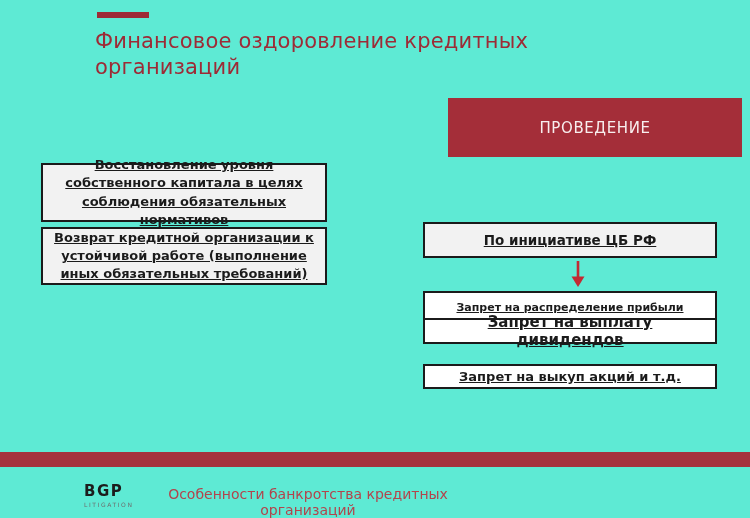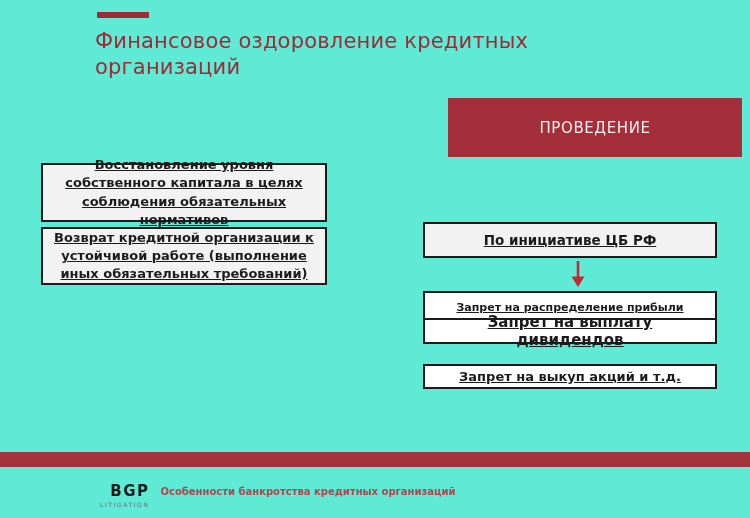--- a/index.html
+++ b/index.html
@@ -69,43 +69,43 @@
     width: 16px; height: 28px;
   }
   .footer-band {
     position: absolute;
     left: 0; top: 452px;
     width: 750px; height: 15px;
     background: #a5333e;
   }
   .logo {
     position: absolute;
-    left: 100px; top: 484px;
-    text-align: right;
+    left: 84px; top: 484px;
+    text-align: left;
   }
   .logo-main {
     font-size: 15px;
     font-weight: 700;
     letter-spacing: 1.5px;
     color: #1c1c1c;
     line-height: 15px;
   }
   .logo-sub {
     font-size: 6px;
     letter-spacing: 1.6px;
     color: #6d6d6d;
     margin-top: 2px;
   }
   .footer-caption {
     position: absolute;
     left: 148px; top: 486px;
     width: 320px;
     text-align: center;
-    font-size: 10px;
-    font-weight: 700;
+    font-size: 14px;
+    font-weight: 400;
     color: #b2444c;
   }
 </style>
 </head>
 <body>
 
 <div class="slide">
 
   <div class="title-dash"></div>
   <h1 class="page-title">Финансовое оздоровление кредитных организаций</h1>

